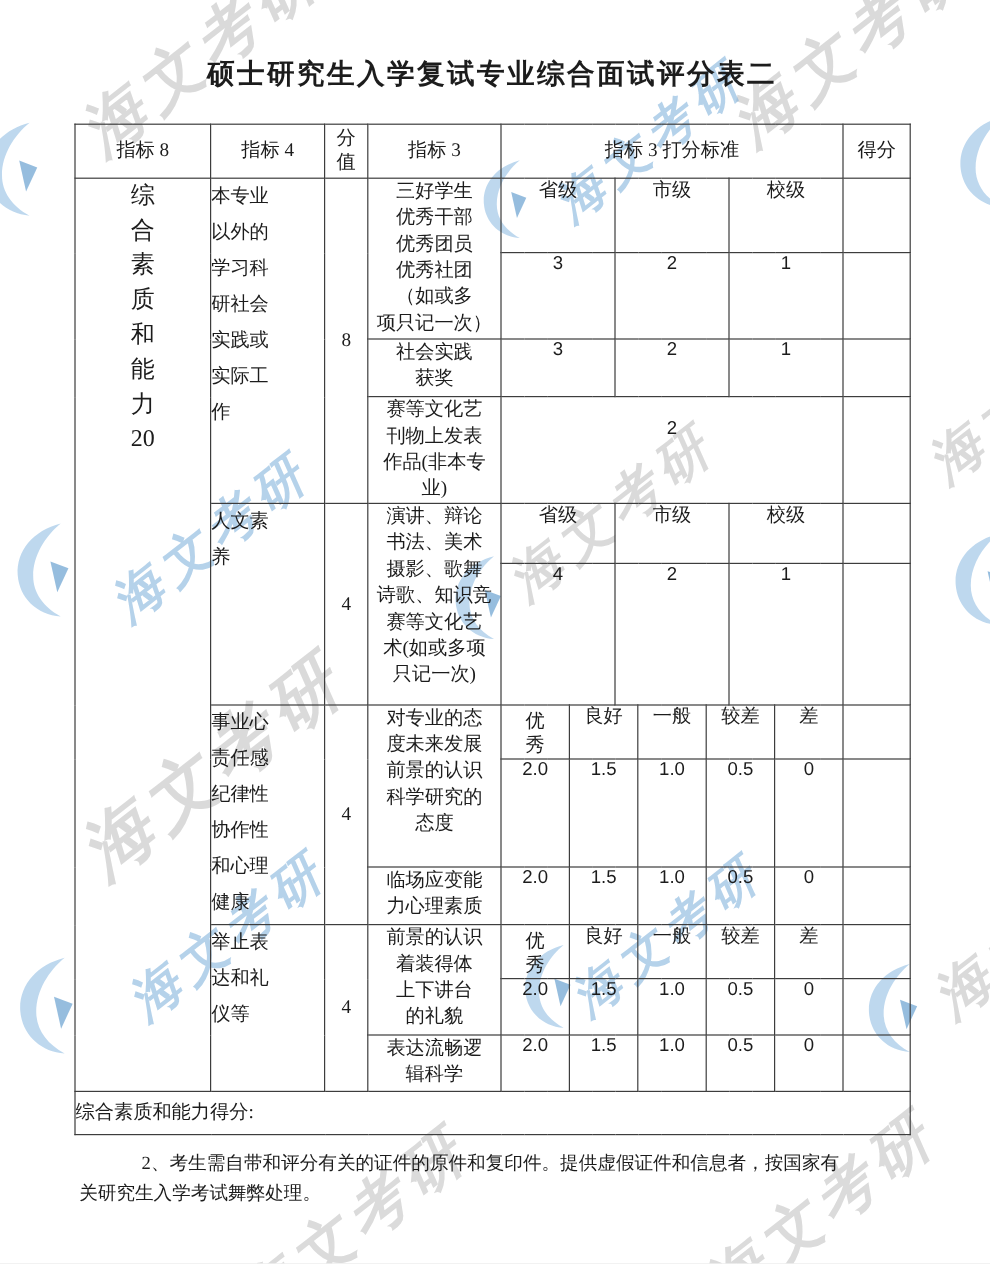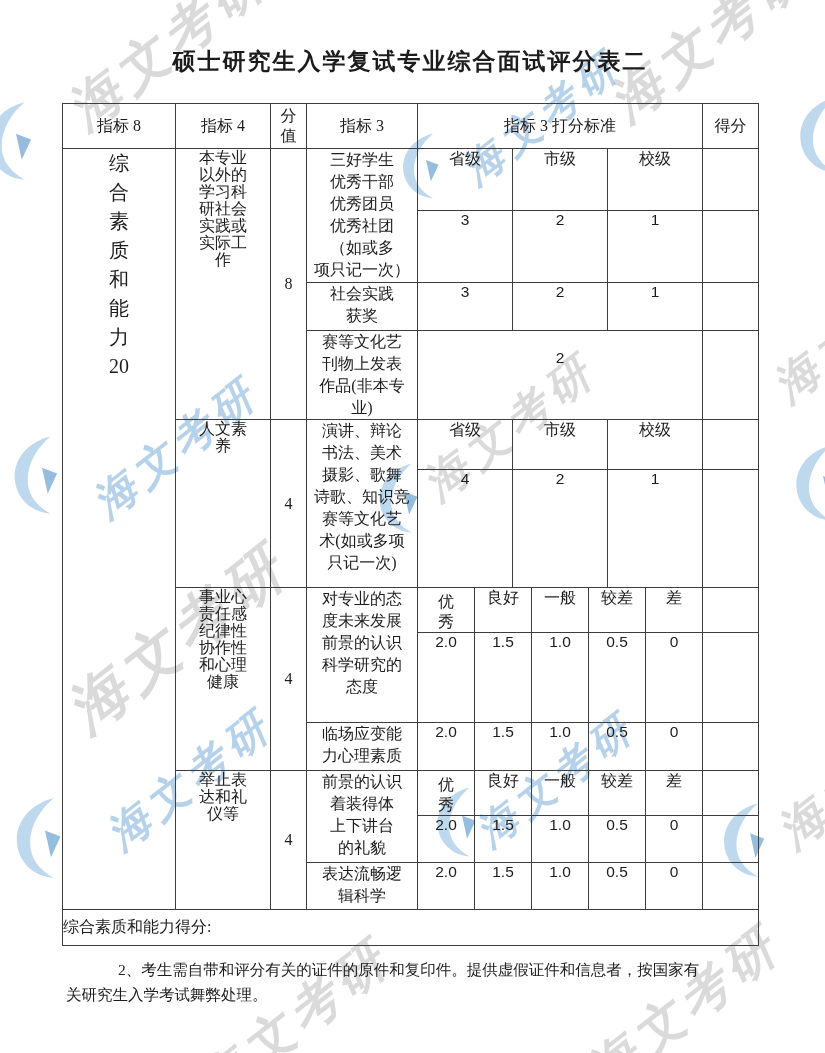--- a/index.html
+++ b/index.html
@@ -30,22 +30,22 @@
     border-collapse:collapse;table-layout:fixed;z-index:1;
     font-size:16px;
   }
   table.score td{
     border:1.4px solid #3d3d3d;
     padding:0;overflow:hidden;background:transparent;
   }
   td.h{text-align:center;vertical-align:middle;line-height:20px;white-space:pre-line;}
   td.i1{vertical-align:top;text-align:center;white-space:pre-line;
         font-size:20px;line-height:29px;padding-top:158px;}
-  td.i2{vertical-align:top;text-align:center;white-space:pre-line;
-        line-height:17px;padding-top:6px;}
+  td.i2{vertical-align:top;text-align:left;white-space:pre-line;
+        line-height:30px;padding-top:6px;}
   td.pv{vertical-align:middle;text-align:center;}
   td.i3{vertical-align:top;text-align:center;white-space:pre-line;
         line-height:22px;padding:5px 2px 0 8px;}
   td.lvl{vertical-align:top;text-align:center;white-space:pre-line;
          line-height:20px;padding-top:9px;font-family:Liberation Serif, serif;}
   td.val{vertical-align:top;text-align:center;padding-top:7px;font-size:15.5px;
          font-family:"Liberation Sans","DejaVu Sans",sans-serif;}
   td.diag{
     background-image:linear-gradient(to bottom right,
       transparent calc(50% - 0.8px),

